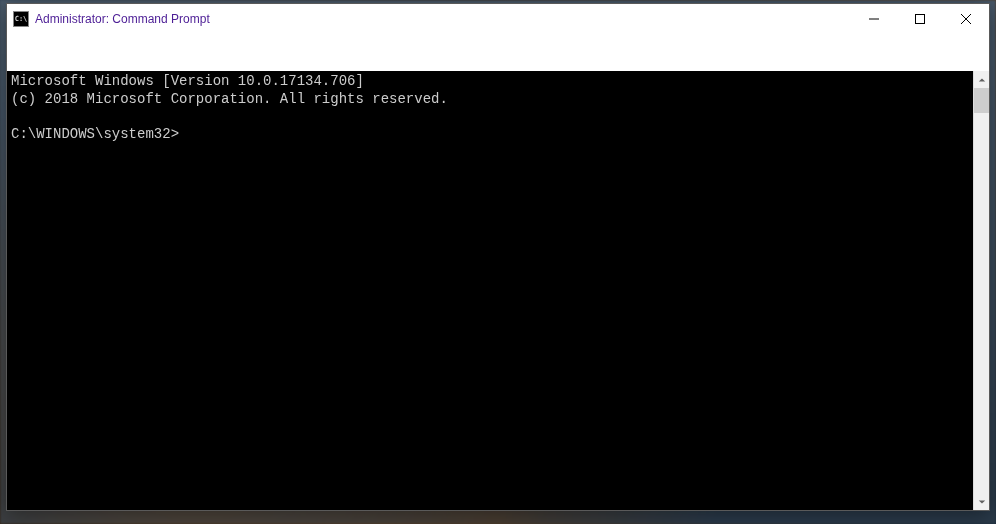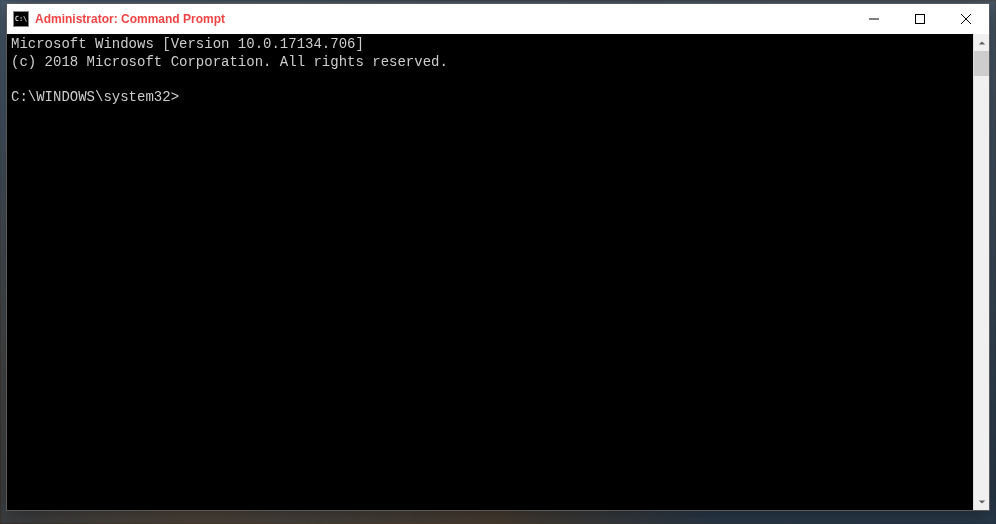--- a/index.html
+++ b/index.html
@@ -59,22 +59,21 @@
       display: flex;
       align-items: center;
       justify-content: center;
       font-size: 7px;
       color: #ccc;
       font-family: monospace;
       font-weight: bold;
     }
     .title-text {
       font-size: 12px;
-      color: #ef4444;
-      font-weight: bold;
+      color: #4c1d95;
     }
     .window-controls {
       display: flex;
       height: 100%;
     }
     .win-btn {
       width: 46px;
       height: 100%;
       display: flex;
       align-items: center;
@@ -88,20 +87,21 @@
       height: 10px;
       stroke: #000;
       stroke-width: 1;
       fill: none;
     }
     .terminal-wrap {
       flex: 1;
       display: flex;
       background: #000;
       position: relative;
+      margin-top: 37px;
     }
     .terminal {
       flex: 1;
       background: #000;
       color: #ccc;
       font-family: Consolas, "Courier New", monospace;
       font-size: 14px;
       line-height: 1.25;
       padding: 2px 4px;
       white-space: pre;

